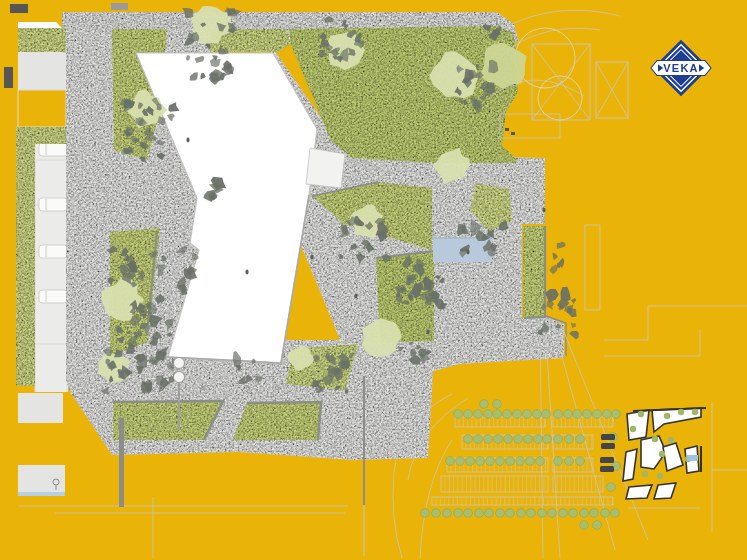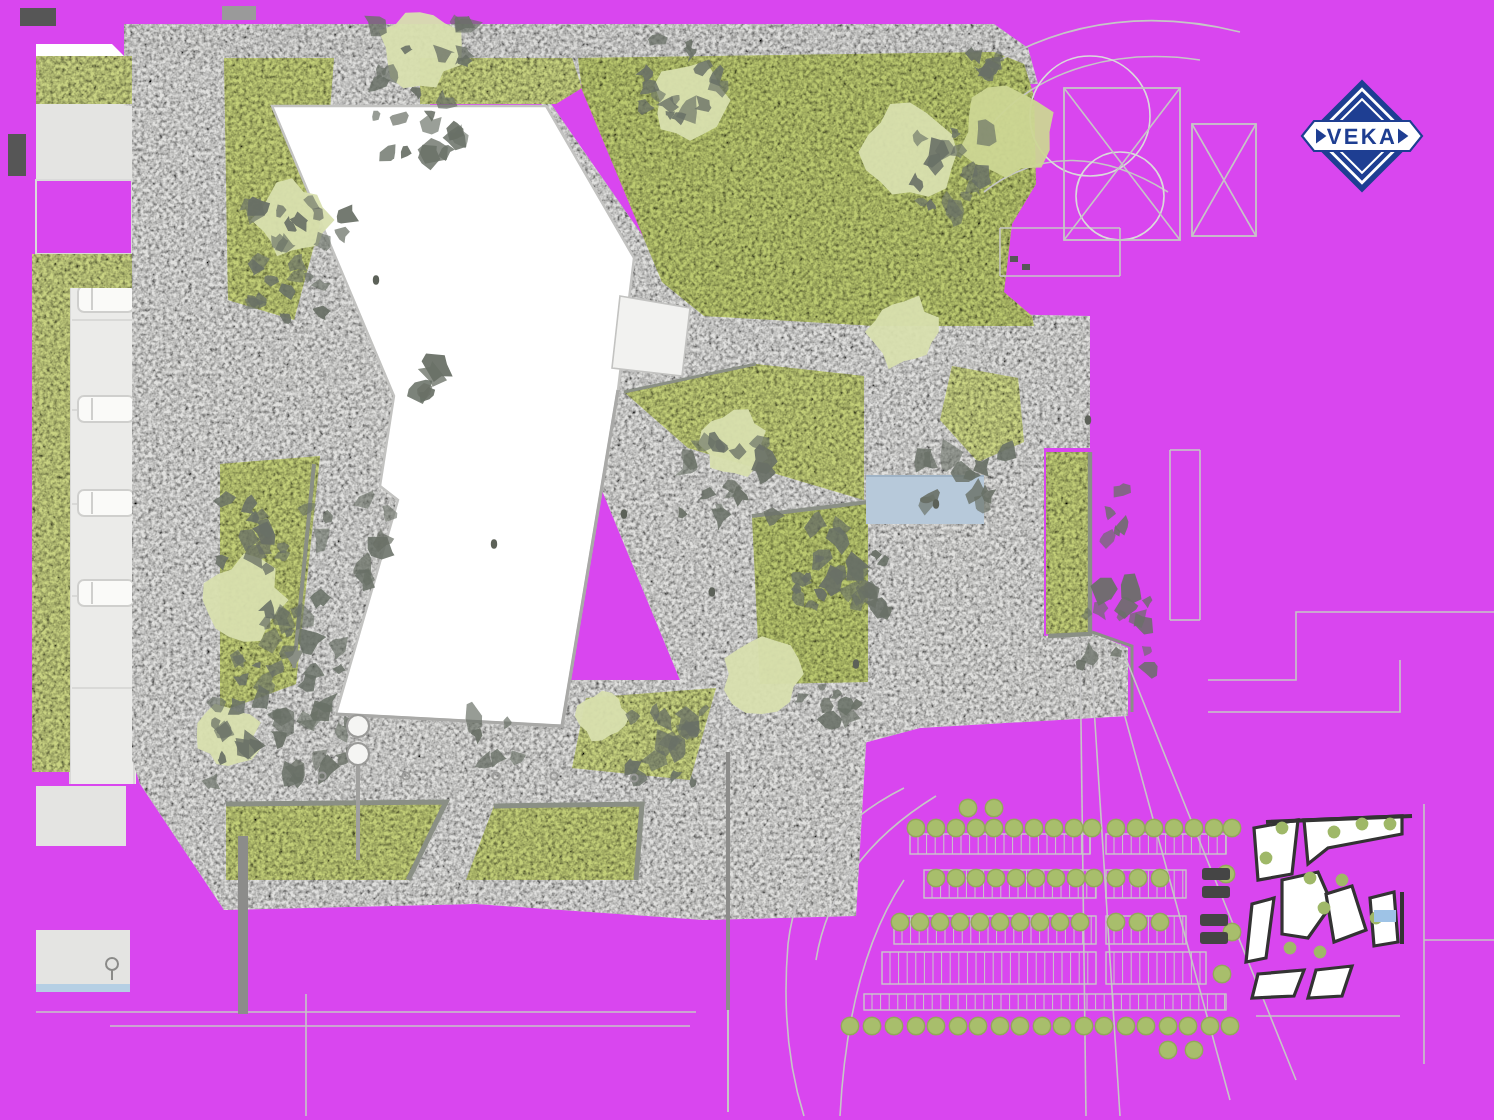--- a/index.html
+++ b/index.html
@@ -1,16 +1,16 @@
 <!DOCTYPE html>
 <html><head>
 <meta charset="utf-8">
 <style>
   html,body{margin:0;padding:0;background:#ffffff;}
-  .stage{width:747px;height:560px;position:relative;background:#d946ef;overflow:hidden;}
+  .stage{width:747px;height:560px;position:relative;background:#eab308;overflow:hidden;}
   svg{display:block;}
   .veka{font-family:"Liberation Sans",sans-serif;font-weight:bold;font-size:11px;letter-spacing:1.2px;}
 </style>
 </head>
 <body>
 
 <div class="stage">
   <svg width="747" height="560" viewBox="0 0 747 560">
     <defs>
       <filter id="speckle" x="-2%" y="-2%" width="104%" height="104%">

